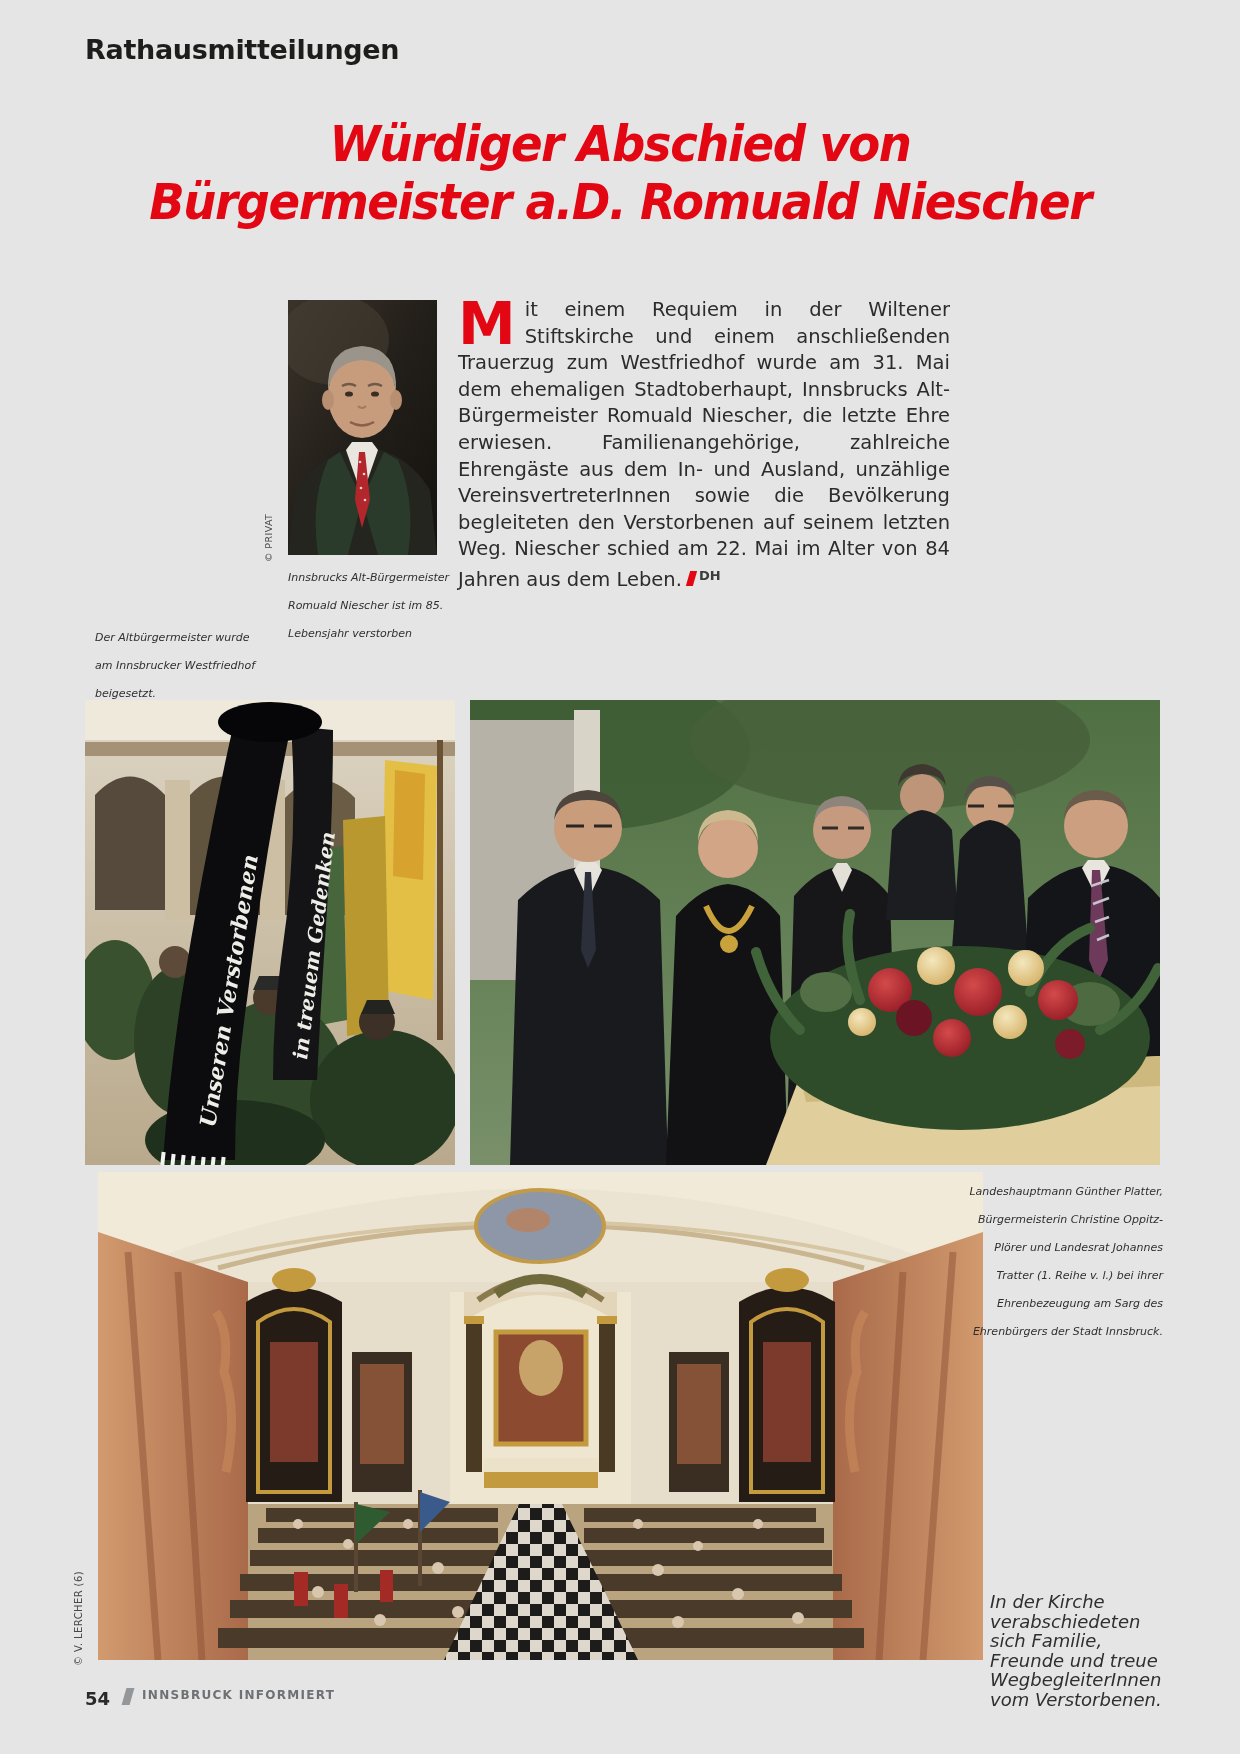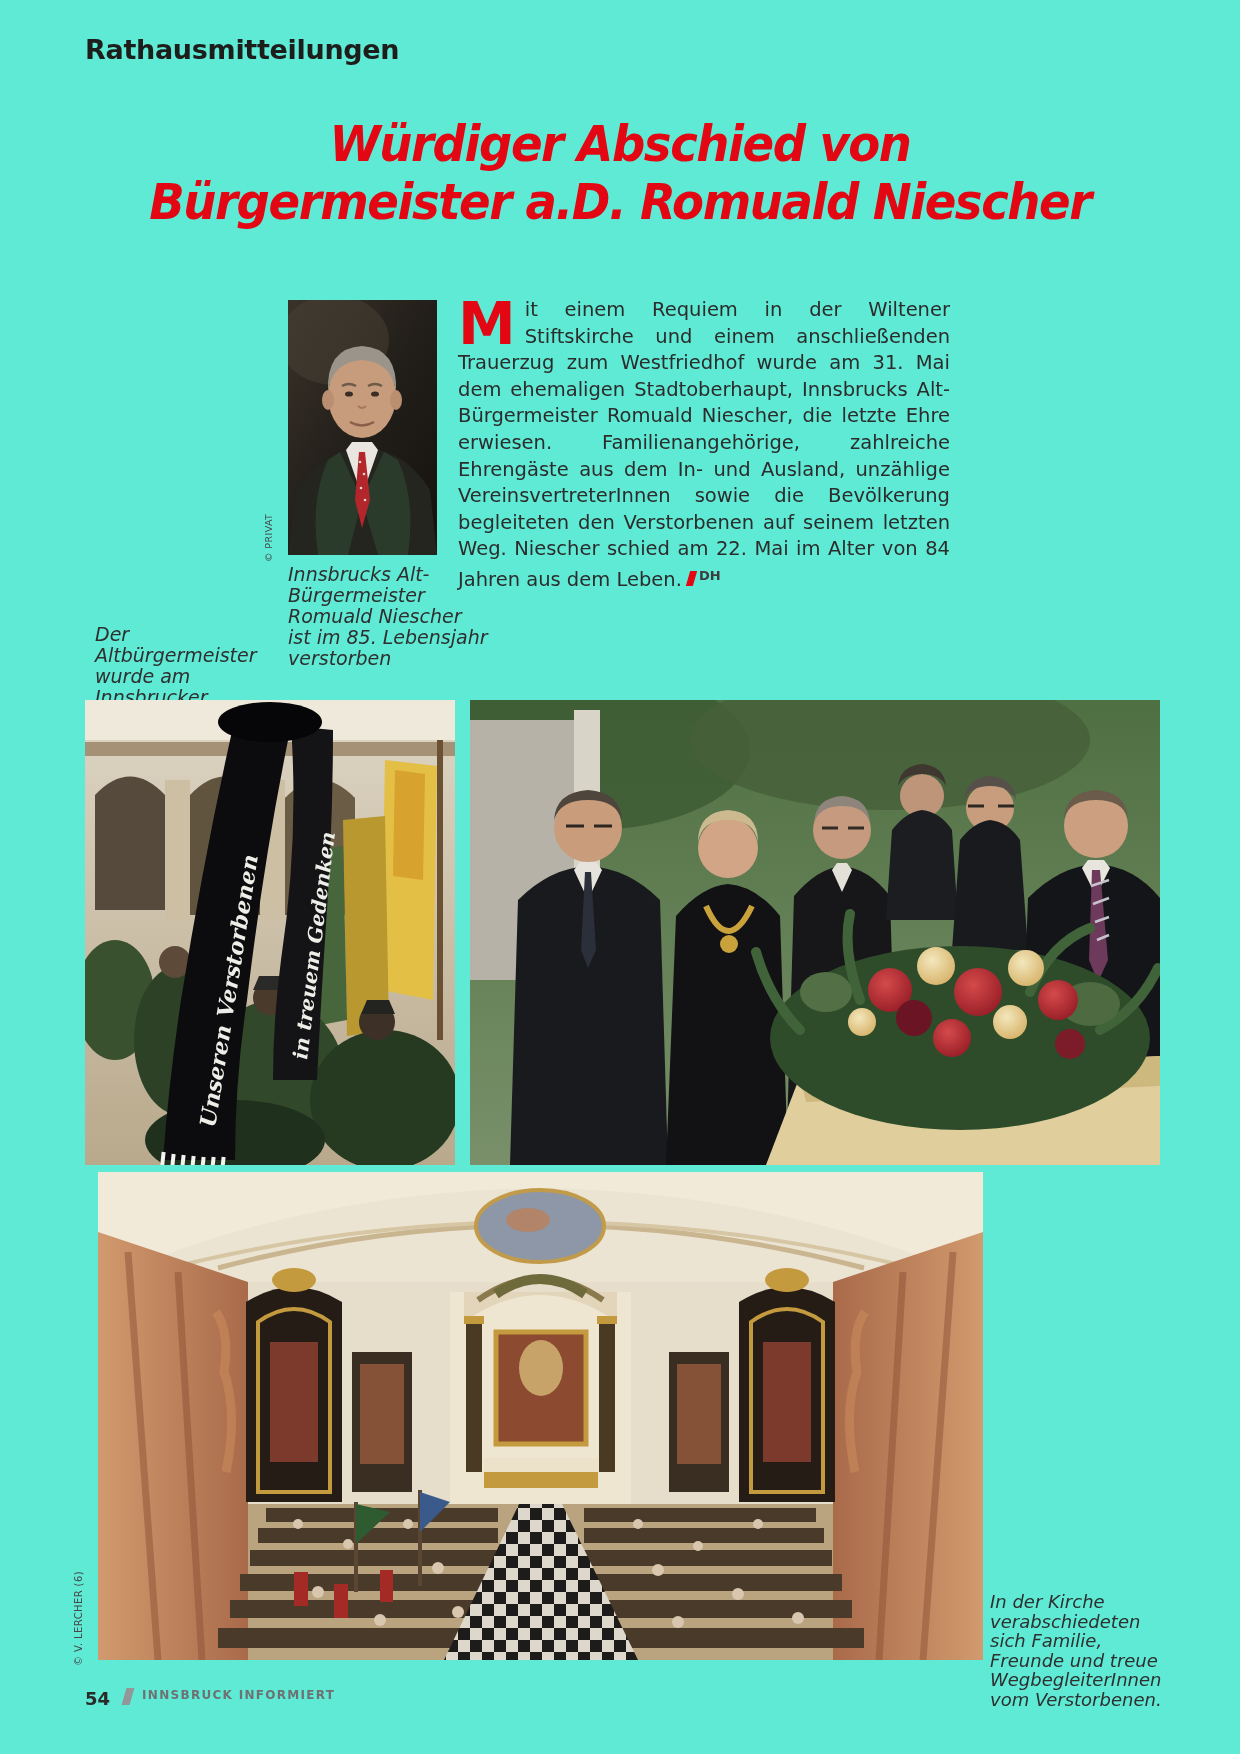--- a/index.html
+++ b/index.html
@@ -1,34 +1,34 @@
 <!DOCTYPE html>
 <html lang="de"><head>
 <meta charset="utf-8">
 <style>
   html,body{margin:0;padding:0;background:#fff;}
-  .page{position:relative;width:1240px;height:1754px;background:#5eead4;overflow:hidden;
+  .page{position:relative;width:1240px;height:1754px;background:#e5e5e5;overflow:hidden;
         font-family:"DejaVu Sans","Liberation Sans",sans-serif;color:#2d2d2d;margin:0 auto;}
 
   .section-header{position:absolute;left:85px;top:34px;font-size:27px;font-weight:bold;
         color:#1d1d1b;letter-spacing:-.3px;}
 
   .title{position:absolute;left:0;top:116px;width:100%;text-align:center;color:#e30613;
         font-weight:bold;font-style:italic;font-size:49px;line-height:58px;letter-spacing:-1.5px;
         transform:scaleX(.95);}
 
   .portrait-wrap{position:absolute;left:288px;top:300px;width:149px;height:255px;}
   .portrait-wrap svg{display:block;}
 
   .vcredit{position:absolute;transform:rotate(-90deg);transform-origin:left bottom;
         white-space:nowrap;font-size:9.5px;color:#47474a;letter-spacing:.4px;}
   .vcredit.portrait{left:274px;top:551px;}
   .vcredit.lercher{left:84px;top:1655px;font-size:10px;}
 
-  .caption{font-style:italic;font-size:19px;line-height:21px;color:#2f2f30;}
+  .caption{font-style:italic;font-size:11px;line-height:28px;color:#2f2f30;}
   .cap-portrait{position:absolute;left:288px;top:564px;width:200px;}
   .cap-burial{position:absolute;left:95px;top:624px;width:160px;}
   .cap-honors{position:absolute;left:958px;top:1178px;width:205px;text-align:right;}
   .cap-church{position:absolute;left:990px;top:1592px;width:178px;font-size:18px;line-height:19.5px;}
 
   .body-text{position:absolute;left:458px;top:297px;width:492px;font-size:19.5px;line-height:26.6px;
         text-align:justify;color:#2c2c2c;}
   .dropcap{float:left;color:#e30613;font-weight:bold;font-size:58px;line-height:46px;
         padding:4px 9px 0 0;}
   .endmark{display:inline-block;width:7px;height:15px;background:#e30613;
@@ -343,20 +343,21 @@
           <path d="M258 332 L292 340 L258 372 Z" fill="#2e5c30"></path>
           <path d="M322 318 L322 414" stroke="#5a4632" stroke-width="4"></path>
           <path d="M322 320 L352 330 L322 360 Z" fill="#3a5a8c"></path>
         </g>
       </g>
       <path d="M421 332 L464 332 L540 488 L346 488 Z" fill="url(#checker)"></path>
     </svg>
   </div>
   <div class="vcredit lercher">© V. LERCHER (6)</div>
 
+  <div class="caption cap-honors">Landeshauptmann Günther Platter, Bürgermeisterin Christine Oppitz-Plörer und Landesrat Johannes Tratter (1. Reihe v. l.) bei ihrer Ehrenbezeugung am Sarg des Ehrenbürgers der Stadt Innsbruck.</div>
   <div class="caption cap-church">In der Kirche verabschiedeten sich Familie, Freunde und treue WegbegleiterInnen vom Verstorbenen.</div>
 
   <div class="footer">
     <span class="pageno">54</span>
     <span class="slash"></span>
     <span class="magname">INNSBRUCK INFORMIERT</span>
   </div>
 
 </div>
 

